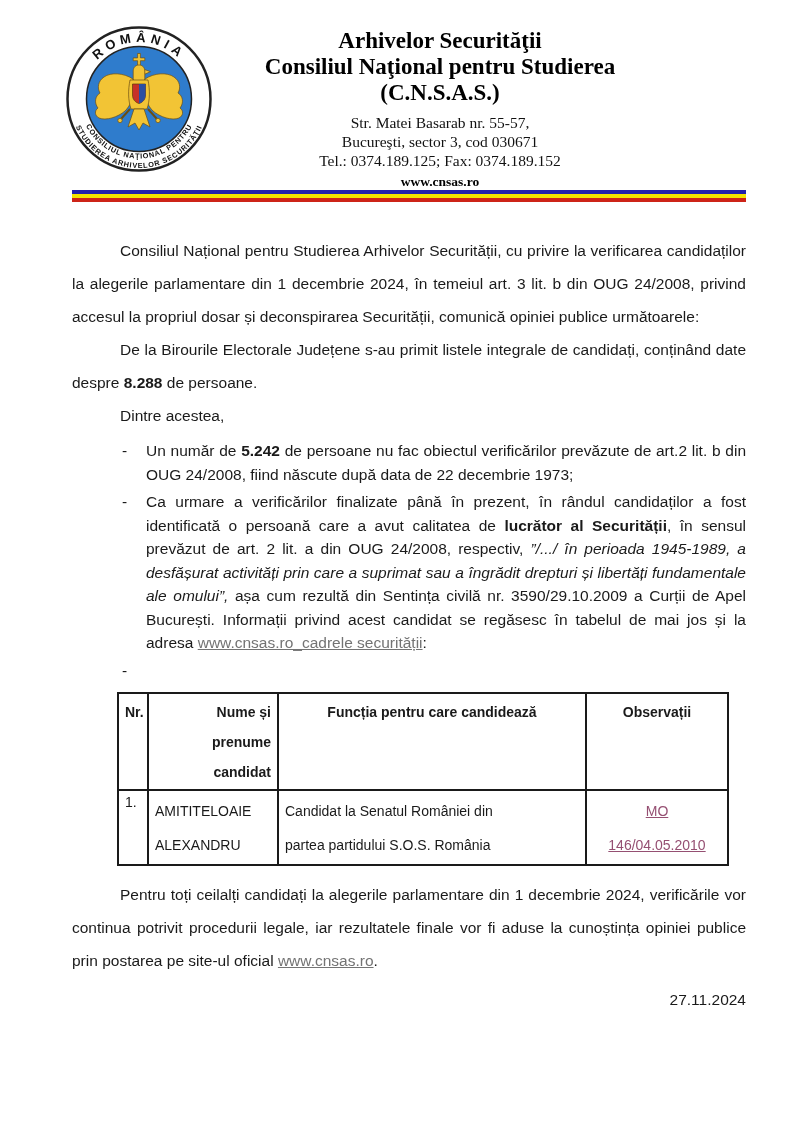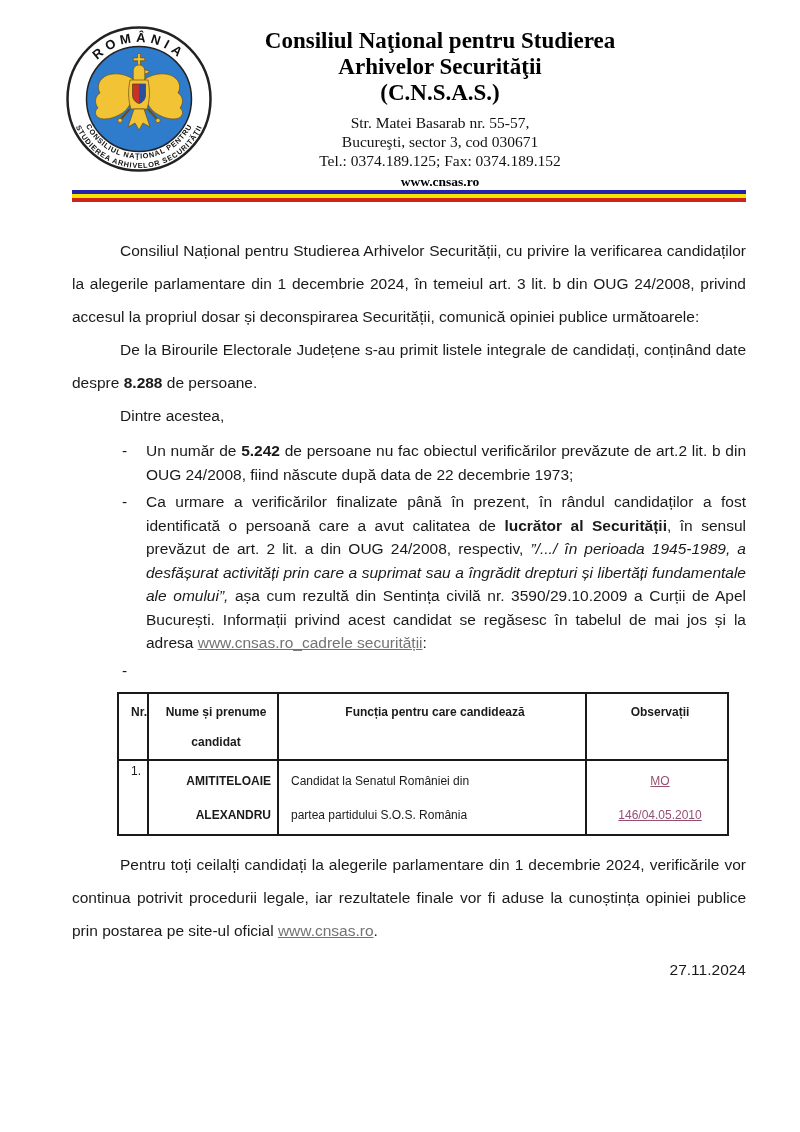--- a/index.html
+++ b/index.html
@@ -30,27 +30,27 @@
   .li{display:flex;margin:0 0 4px 0;}
   .li .dash{flex:none;width:24px;line-height:23.5px;}
   .li .li-text{flex:1;line-height:23.5px;text-align:justify;}
   .b{font-weight:bold;}
   .i{font-style:italic;}
   a.lnk{color:#737373;text-decoration:underline;}
   a.vlnk{color:#954F72;text-decoration:underline;}
 
   
   table.cand{border-collapse:collapse;margin:10px 0 0 45px;width:610px;table-layout:fixed;}
-  table.cand th,table.cand td{border:2px solid #1a1a1a;vertical-align:top;padding:3px 6px 2px 12px;font-size:12px;}
-  table.cand th{font-weight:bold;line-height:30px;text-align:center;}
+  table.cand th,table.cand td{border:2px solid #1a1a1a;vertical-align:top;padding:3px 6px 2px 6px;font-size:14px;}
+  table.cand th{font-weight:bold;line-height:30px;text-align:right;}
   table.cand .c{text-align:center;}
   tr.hrow{height:66px;}
   tr.drow{height:69px;}
   td.namecell div,td.funccell div{line-height:34px;}
-  td.namecell{font-weight:bold;text-align:right;}
+  td.namecell{font-weight:normal;}
   td.obscell{text-align:center;}
   td.obscell a div{line-height:34px;}
 
   .closing{margin-top:27px;}
   .docdate{margin-top:14px;text-align:right;font-size:15.5px;}
 </style>
 </head>
 <body>
 
 <div class="logo">
@@ -80,22 +80,22 @@
     </g>
     <g>
       <path d="M68.5,60 h13 v11 c0,4.5 -3,7.5 -6.5,8.5 c-3.5,-1 -6.5,-4 -6.5,-8.5 Z" fill="#C63128" stroke="#5a3b08" stroke-width="0.7"></path>
       <path d="M75,60 h6.5 v11 c0,4.5 -3,7.5 -6.5,8.5 Z" fill="#2B4EA2"></path>
     </g>
   </svg>
 </div>
 
 <div class="org">
   <div class="org-title">
+    <div>Arhivelor Securităţii</div>
     <div>Consiliul Naţional pentru Studierea</div>
-    <div>Arhivelor Securităţii</div>
     <div>(C.N.S.A.S.)</div>
   </div>
   <div class="org-addr">
     <div>Str. Matei Basarab nr. 55-57,</div>
     <div>Bucureşti, sector 3, cod 030671</div>
     <div>Tel.: 0374.189.125; Fax: 0374.189.152</div>
   </div>
   <div class="org-web">www.cnsas.ro</div>
 </div>
 

